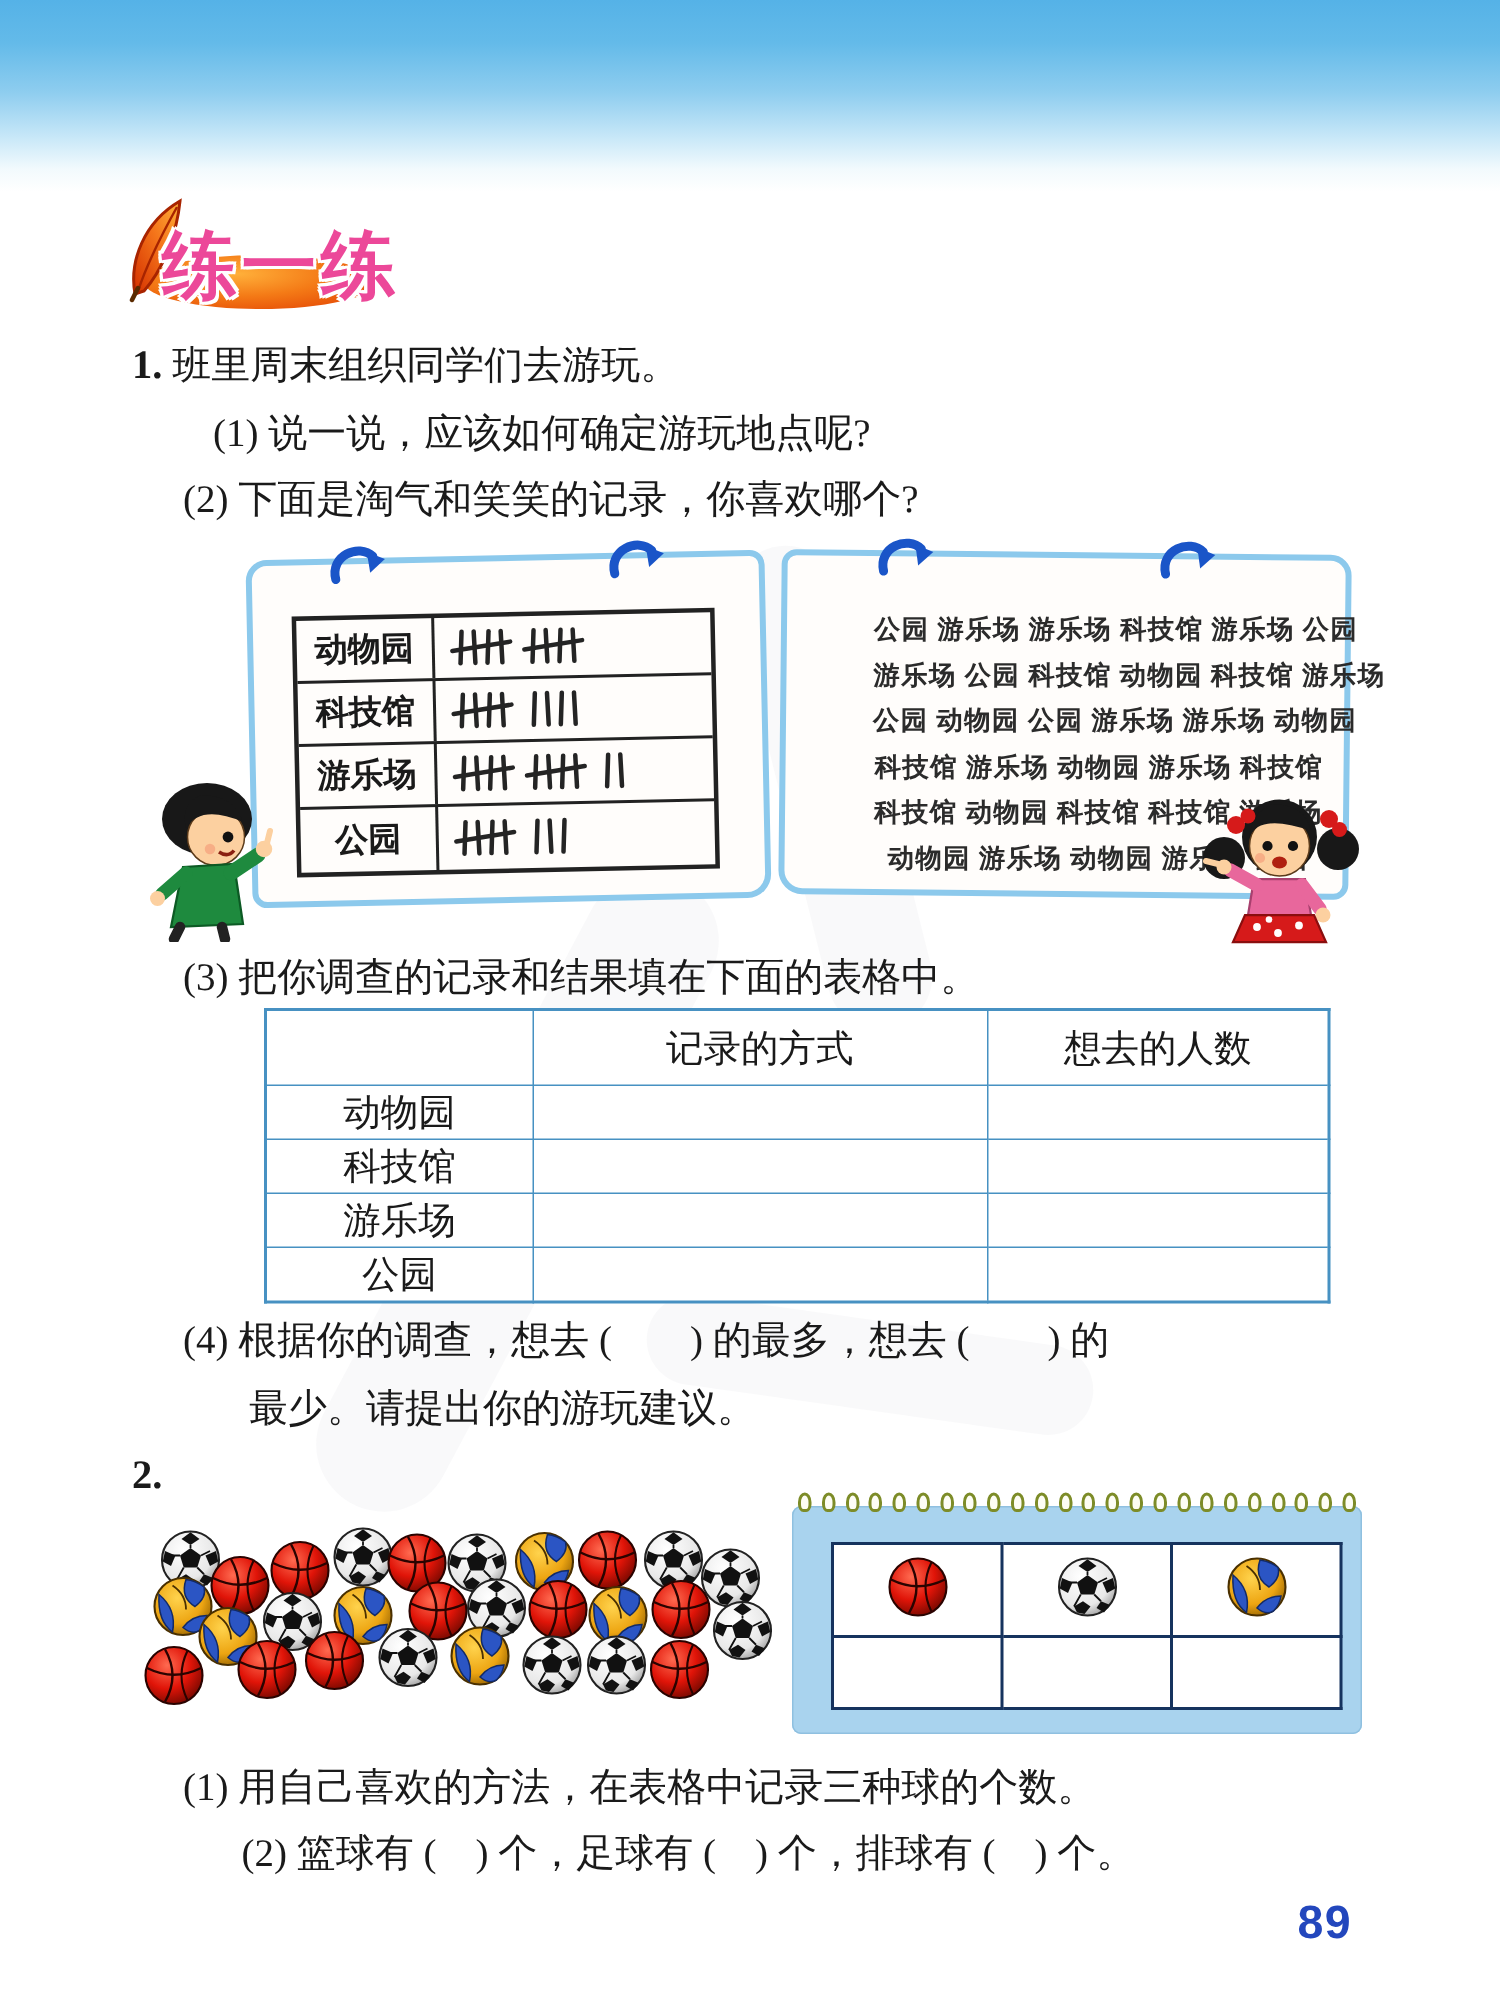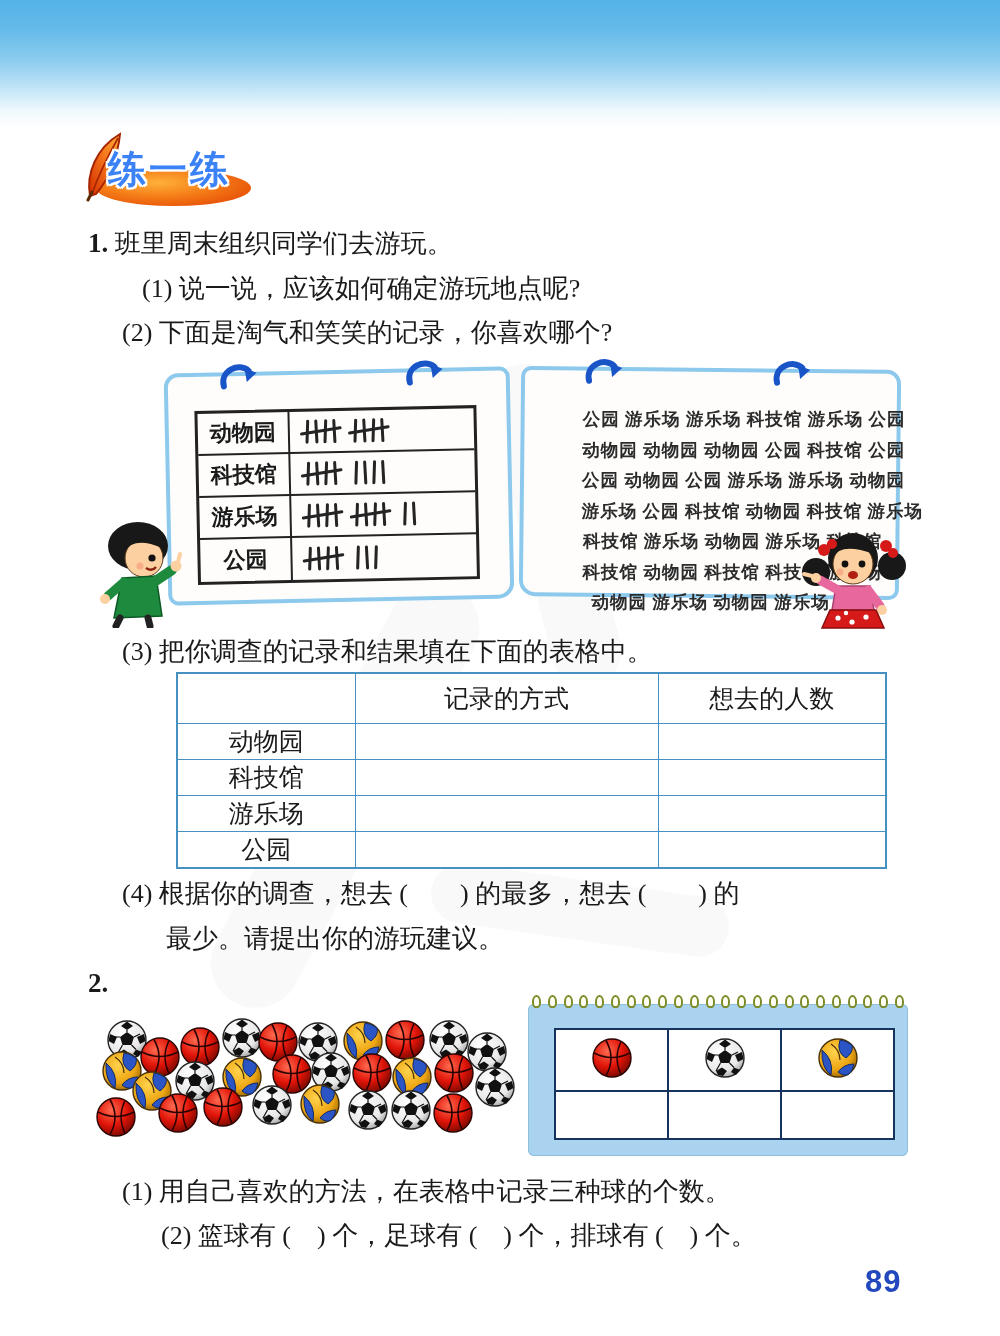--- a/index.html
+++ b/index.html
@@ -11,22 +11,22 @@
   
   .wm{position:absolute;background:#8a8f94;opacity:0.05;border-radius:60px;}
   .wm-a{left:300px;top:560px;width:90px;height:470px;transform:rotate(28deg);}
   .wm-b{left:520px;top:360px;width:70px;height:330px;transform:rotate(-14deg);}
   .wm-c{left:430px;top:880px;width:300px;height:60px;transform:rotate(8deg);}
 
   
   .badge{position:absolute;left:84px;top:136px;width:190px;height:80px;}
   .badge-ellipse{position:absolute;left:12px;top:34px;width:155px;height:36px;border-radius:50%;
      background:radial-gradient(ellipse at 40% 35%,#ffb03a 0%,#f47a16 45%,#e03b00 100%);}
-  .badge-text{position:absolute;left:24px;top:8px;font-size:38px;font-weight:bold;letter-spacing:3px;
-     font-family:"Liberation Sans","DejaVu Sans",sans-serif;color:#3b82f6;
+  .badge-text{position:absolute;left:24px;top:8px;font-size:50px;font-weight:bold;letter-spacing:3px;
+     font-family:"Liberation Sans","DejaVu Sans",sans-serif;color:#ec4899;
      text-shadow:-2px 0 #fff,2px 0 #fff,0 -2px #fff,0 2px #fff,-2px -2px #fff,2px 2px #fff,-2px 2px #fff,2px -2px #fff;}
   .quill{position:absolute;left:-4px;top:-6px;}
 
   .tline{position:absolute;font-size:26px;white-space:nowrap;}
   .qnum{font-weight:bold;font-size:27px;}
 
   
   .note{position:absolute;background:#fffdfb;border:4px solid #8cc9ec;}
   .note-left{left:166px;top:370px;width:338px;height:224px;transform:rotate(-1.2deg);
      border-radius:14px 10px 16px 10px;}
@@ -245,23 +245,22 @@
     <svg class="clip" style="left:58px;top:-16px;" viewBox="0 0 40 34">
       <path d="M6 26 C2 10 22 2 31 11" stroke="#1a55c8" stroke-width="6" fill="none" stroke-linecap="round"></path>
       <polygon points="27,8 39,13 29,22" fill="#1a55c8"></polygon>
     </svg>
     <svg class="clip" style="left:246px;top:-16px;" viewBox="0 0 40 34">
       <path d="M6 26 C2 10 22 2 31 11" stroke="#1a55c8" stroke-width="6" fill="none" stroke-linecap="round"></path>
       <polygon points="27,8 39,13 29,22" fill="#1a55c8"></polygon>
     </svg>
     <div class="rec-lines" id="rec-lines">
         <div class="rec-line">公园 游乐场 游乐场 科技馆 游乐场 公园</div>
-        <div class="rec-line">动物园 动物园 动物园 公园 科技馆 公园</div>
+        <div class="rec-line">游乐场 公园 科技馆 动物园 科技馆 游乐场</div>
         <div class="rec-line">公园 动物园 公园 游乐场 游乐场 动物园</div>
-        <div class="rec-line">游乐场 公园 科技馆 动物园 科技馆 游乐场</div>
         <div class="rec-line">科技馆 游乐场 动物园 游乐场 科技馆</div>
         <div class="rec-line">科技馆 动物园 科技馆 科技馆 游乐场</div>
         <div class="rec-line">动物园 游乐场 动物园 游乐场 公园</div>
       </div>
   </div>
 
   <svg class="char" style="left:86px;top:520px;" width="118" height="108" viewBox="0 0 118 108">
     <ellipse cx="52" cy="26" rx="30" ry="24" fill="#181818"></ellipse>
     <circle cx="58" cy="38" r="19" fill="#fcd0a0" stroke="#5a3a1a" stroke-width="1"></circle>
     <path d="M38 32 Q48 16 76 28 Q70 10 48 10 Q34 16 38 32 Z" fill="#181818"></path>

